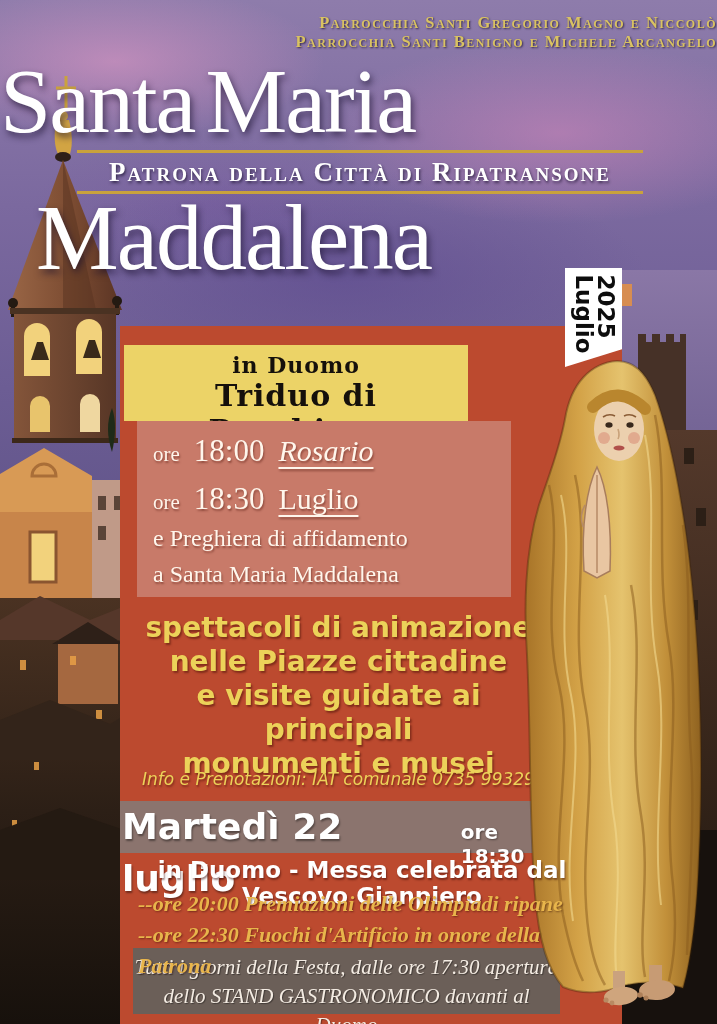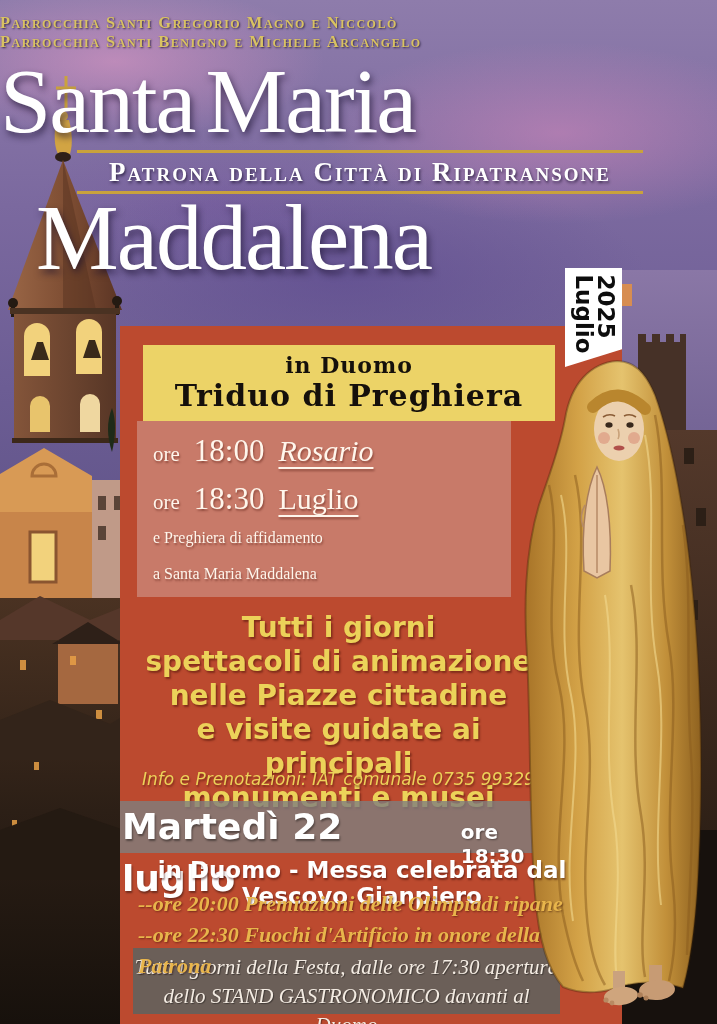--- a/index.html
+++ b/index.html
@@ -10,21 +10,21 @@
       radial-gradient(ellipse 300px 110px at 16% 6%, rgba(232,156,200,.55), transparent 70%),
       radial-gradient(ellipse 340px 130px at 78% 13%, rgba(219,138,190,.5), transparent 70%),
       radial-gradient(ellipse 420px 150px at 48% 27%, rgba(88,70,140,.55), transparent 72%),
       radial-gradient(ellipse 280px 120px at 88% 42%, rgba(198,120,172,.35), transparent 70%),
       radial-gradient(ellipse 260px 100px at 30% 20%, rgba(120,90,160,.45), transparent 70%),
       linear-gradient(180deg,#8e7cab 0%,#7b699f 20%,#6c5d94 38%,#5f5388 55%,#554a7c 72%,#473e6b 100%);
   }
   .abs{position:absolute;}
   
   .parish{
-    left:0;top:13px;width:717px;text-align:left;
+    left:0;top:13px;width:717px;text-align:right;
     font-variant:small-caps;font-weight:bold;font-size:16.5px;line-height:19px;
     letter-spacing:1.5px;color:#d9c262;text-shadow:1px 1px 2px rgba(30,20,50,.8);
   }
   .title-serif{
     width:717px;color:#ffffff;line-height:1;
     font-family:"Liberation Serif",serif;font-weight:500;
     text-shadow:2px 4px 7px rgba(25,15,45,.65);
   }
   #title1{top:55px;font-size:92px;word-spacing:-10px;letter-spacing:-2px;}
   #title2{top:191px;font-size:93px;letter-spacing:-2px;padding-left:36px;}
@@ -47,35 +47,35 @@
   }
   .year-inner{
     position:absolute;top:46%;left:50%;
     transform:translate(-50%,-50%) rotate(90deg);
     font-family:"DejaVu Sans",sans-serif;font-weight:bold;font-size:23px;
     line-height:.95;color:#0d0d0d;text-align:left;white-space:nowrap;letter-spacing:0;
   }
   
   .red-panel{left:120px;top:326px;width:502px;height:698px;background:#bc4a2f;z-index:2;}
   .yellow-box{
-    left:143px;top:345px;width:412px;height:76px;background:#ecd367;z-index:3;
+    left:124px;top:345px;width:344px;height:76px;background:#ecd367;z-index:3;
     text-align:center;font-family:"DejaVu Serif",serif;color:#15100b;
   }
   .yellow-box .l1{margin-top:7px;font-size:22px;font-weight:bold;letter-spacing:1px;}
   .yellow-box .l2{font-size:30px;font-weight:bold;letter-spacing:1px;}
   .salmon-panel{
     left:137px;top:421px;width:374px;height:176px;background:#c87a69;z-index:3;
     color:#fff6ec;padding:0;text-shadow:1px 2px 2px rgba(90,30,20,.5);
   }
   .sched-row{margin:12px 0 0 16px;white-space:nowrap;}
   .sched-row .ore{font-size:21px;margin-right:10px;}
   .sched-row .time{font-size:31px;margin-right:10px;}
   .sched-row .event{font-size:30px;text-decoration:underline;text-underline-offset:6px;text-decoration-thickness:2px;}
   .sched-row .italic{font-style:italic;}
-  .ded-line{margin:6px 16px 0 16px;font-size:16px;line-height:30px;}
+  .ded-line{margin:6px 16px 0 16px;font-size:24px;line-height:30px;}
   .daily-block{
     left:120px;top:611px;width:437px;text-align:center;z-index:3;
     font-family:"DejaVu Sans",sans-serif;font-weight:bold;font-size:28px;line-height:34px;
     color:#ecd259;text-shadow:1.5px 2px 2px rgba(80,20,10,.55);
   }
   .info-line{
     left:120px;top:769px;width:437px;text-align:center;z-index:3;
     font-family:"DejaVu Sans",sans-serif;font-weight:normal;font-style:italic;font-size:17px;
     color:#ecd259;text-shadow:1px 1.5px 2px rgba(80,20,10,.55);
   }
@@ -339,21 +339,20 @@
     <div class="sched-row">
       <span class="ore">ore</span>
       <span class="time">18:30</span>
       <span class="event">Luglio</span>
     </div>
     <div class="ded-line">e Preghiera di affidamento</div>
     <div class="ded-line">a Santa Maria Maddalena</div>
   </div>
 
   <div class="abs daily-block">
-    <div>Tutti i giorni</div>
     <div>spettacoli di animazione</div>
     <div>nelle Piazze cittadine</div>
     <div>e visite guidate ai principali</div>
     <div>monumenti e musei</div>
   </div>
 
   <div class="abs info-line">Info e Prenotazioni: IAT comunale 0735 99329</div>
 
   <div class="abs tuesday-strip">
     <span class="big">Martedì 22 luglio</span>

